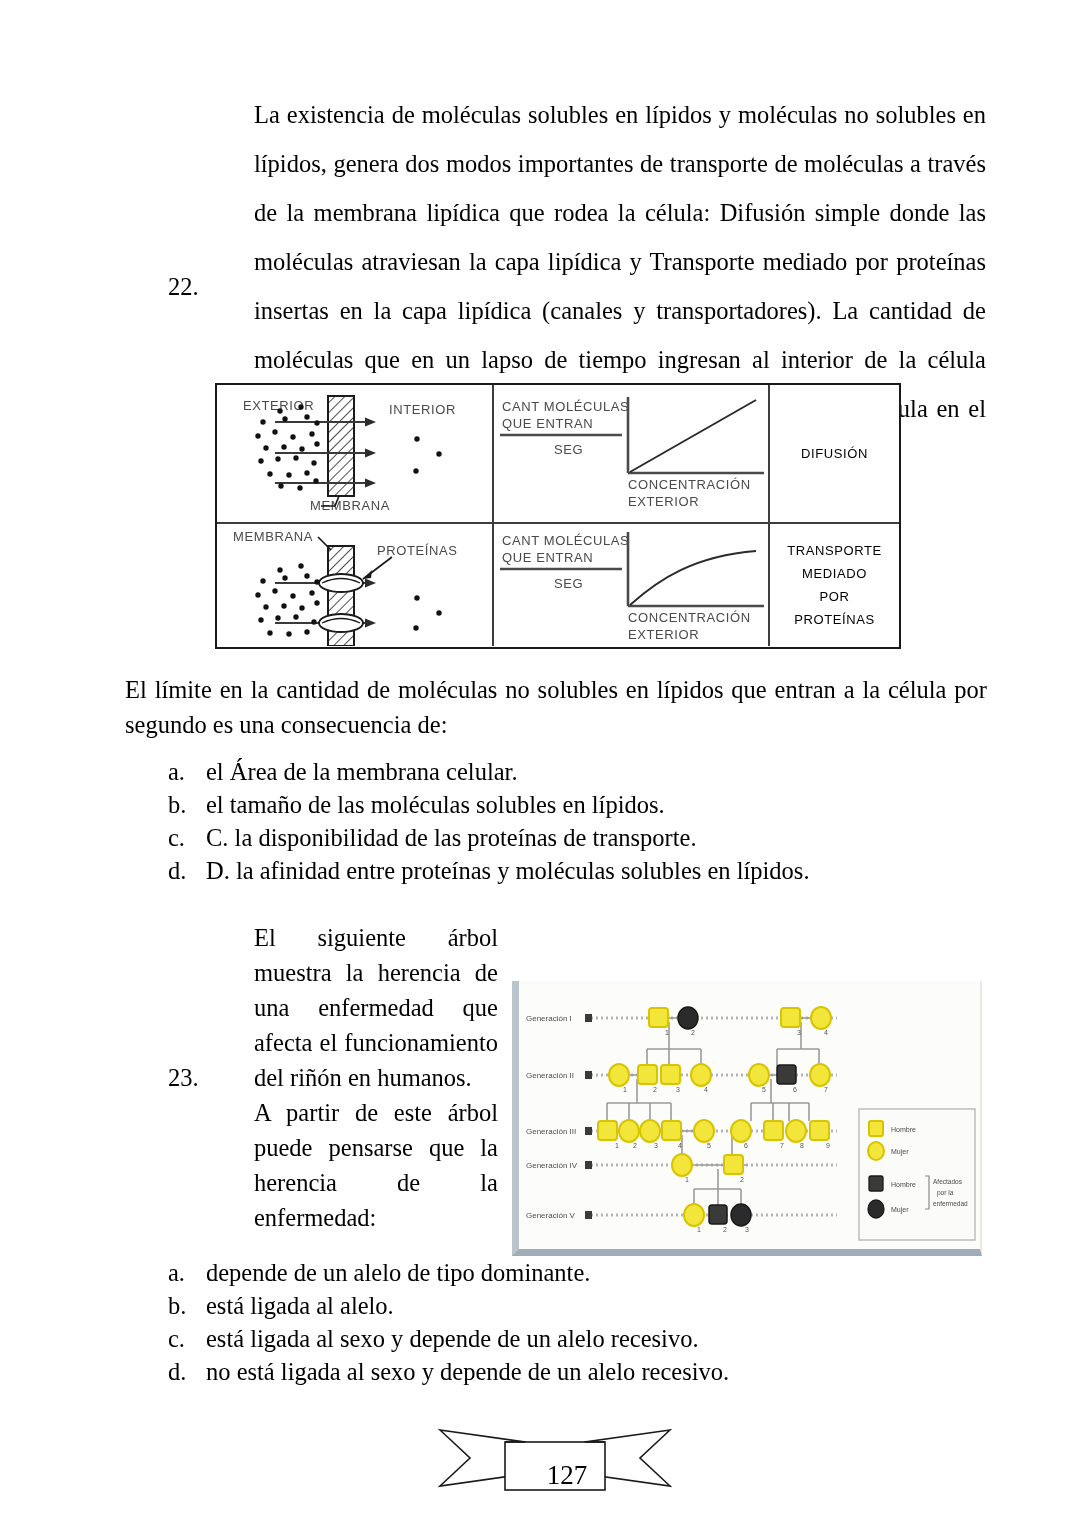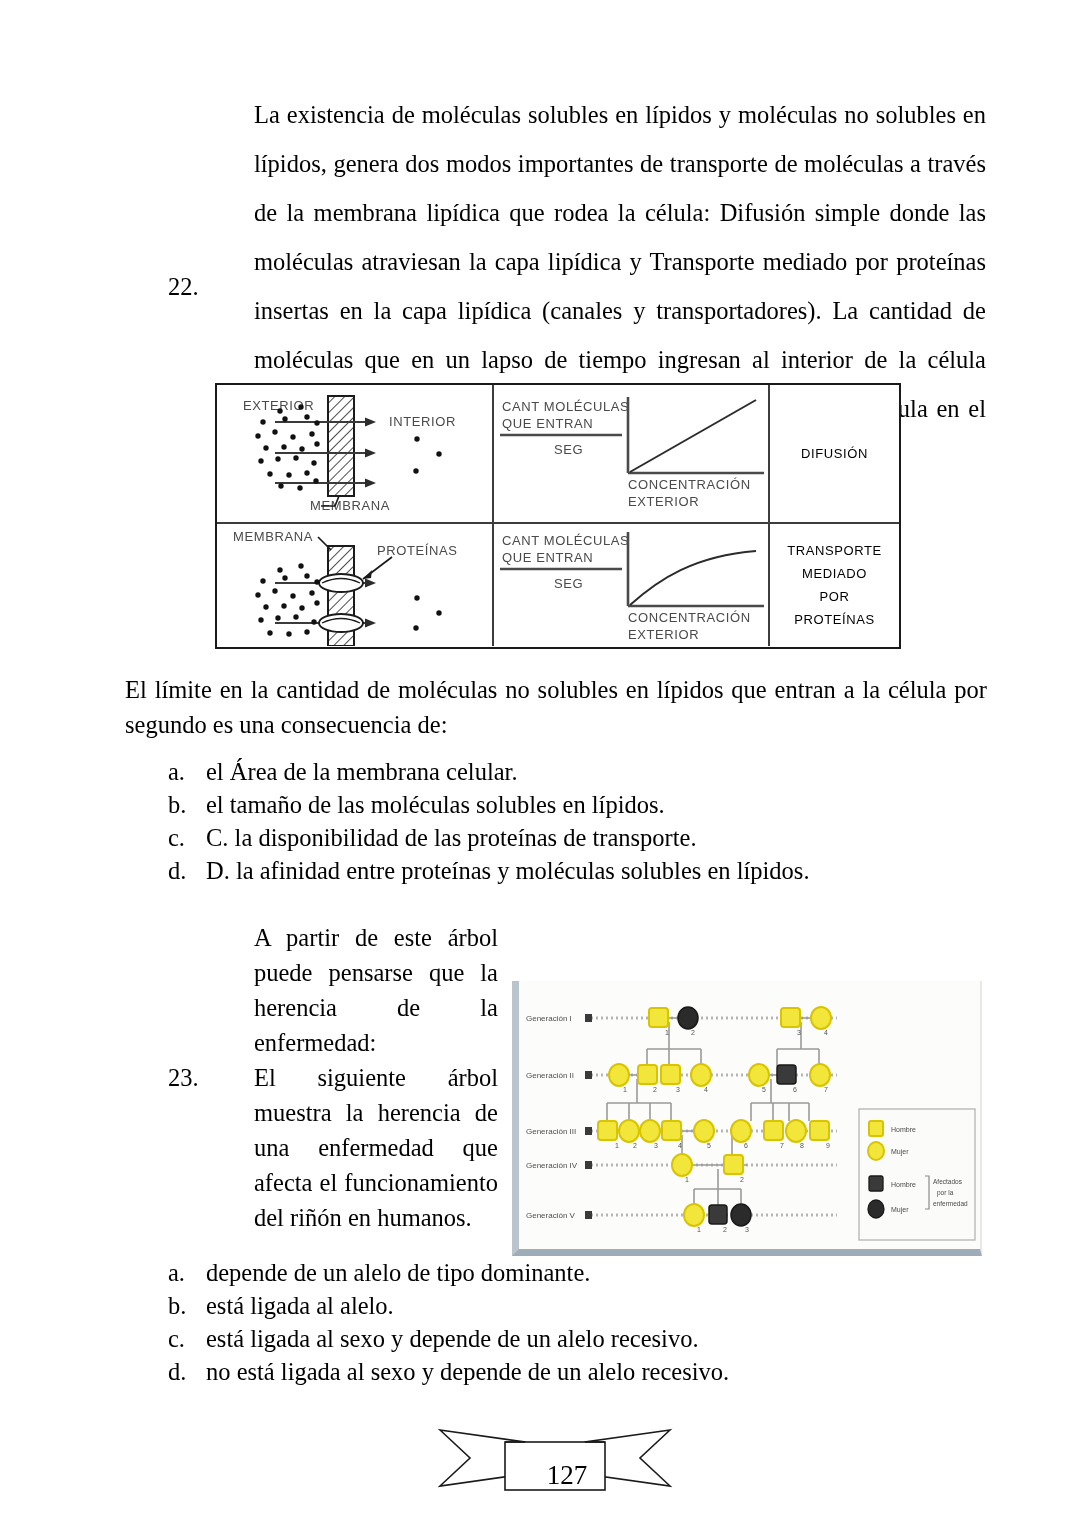--- a/index.html
+++ b/index.html
@@ -99,21 +99,21 @@
       <div class="q-body justify">La existencia de moléculas solubles en lípidos y moléculas no solubles en lípidos, genera dos modos importantes de transporte de moléculas a través de la membrana lipídica que rodea la célula: Difusión simple donde las moléculas atraviesan la capa lipídica y Transporte mediado por proteínas insertas en la capa lipídica (canales y transportadores). La cantidad de moléculas que en un lapso de tiempo ingresan al interior de la célula depende de: el tipo de molécula y la concentración de la molécula en el exterior como se ilustra:</div>
     </div>
   </div>
 
   <div class="figure">
 
     <div class="fig-row top">
 
       <div class="cell c1">
         <span class="d-label" style="left:26px;top:13px;">EXTERIOR</span>
-        <span class="d-label" style="left:172px;top:29px;">INTERIOR</span>
+        <span class="d-label" style="left:172px;top:17px;">INTERIOR</span>
         <span class="d-label" style="left:93px;top:113px;">MEMBRANA</span>
         <svg class="svg-abs" width="277" height="139" viewBox="0 0 277 139">
           <defs>
             <pattern id="hatch1" width="7" height="7" patternTransform="rotate(45)" patternUnits="userSpaceOnUse">
               <line x1="0" y1="0" x2="0" y2="7" stroke="#222" stroke-width="1.6"></line>
             </pattern>
           </defs>
 
           <rect x="111" y="11" width="26" height="100" fill="url(#hatch1)" stroke="#1b1b1b" stroke-width="2"></rect>
 
@@ -301,22 +301,22 @@
     <div class="opt">
       <div class="ltr">d.</div>
       <div class="txt">D. la afinidad entre proteínas y moléculas solubles en lípidos.</div>
     </div>
   </div>
 
   <div class="q23">
     <div class="q-row">
       <div class="q-num">23.</div>
       <div class="q-body">
+        <p>El siguiente árbol muestra la herencia de una enfermedad que afecta el funcionamiento del riñón en humanos.</p>
         <p>A partir de este árbol puede pensarse que la herencia de la enfermedad:</p>
-        <p>El siguiente árbol muestra la herencia de una enfermedad que afecta el funcionamiento del riñón en humanos.</p>
       </div>
     </div>
   </div>
 
   <div class="pedigree">
     <svg width="463" height="268" viewBox="0 0 463 268">
       <rect x="0" y="0" width="463" height="268" fill="#fcfcfa"></rect>
       <defs>
         <g id="gen-axis"></g>
       </defs>

